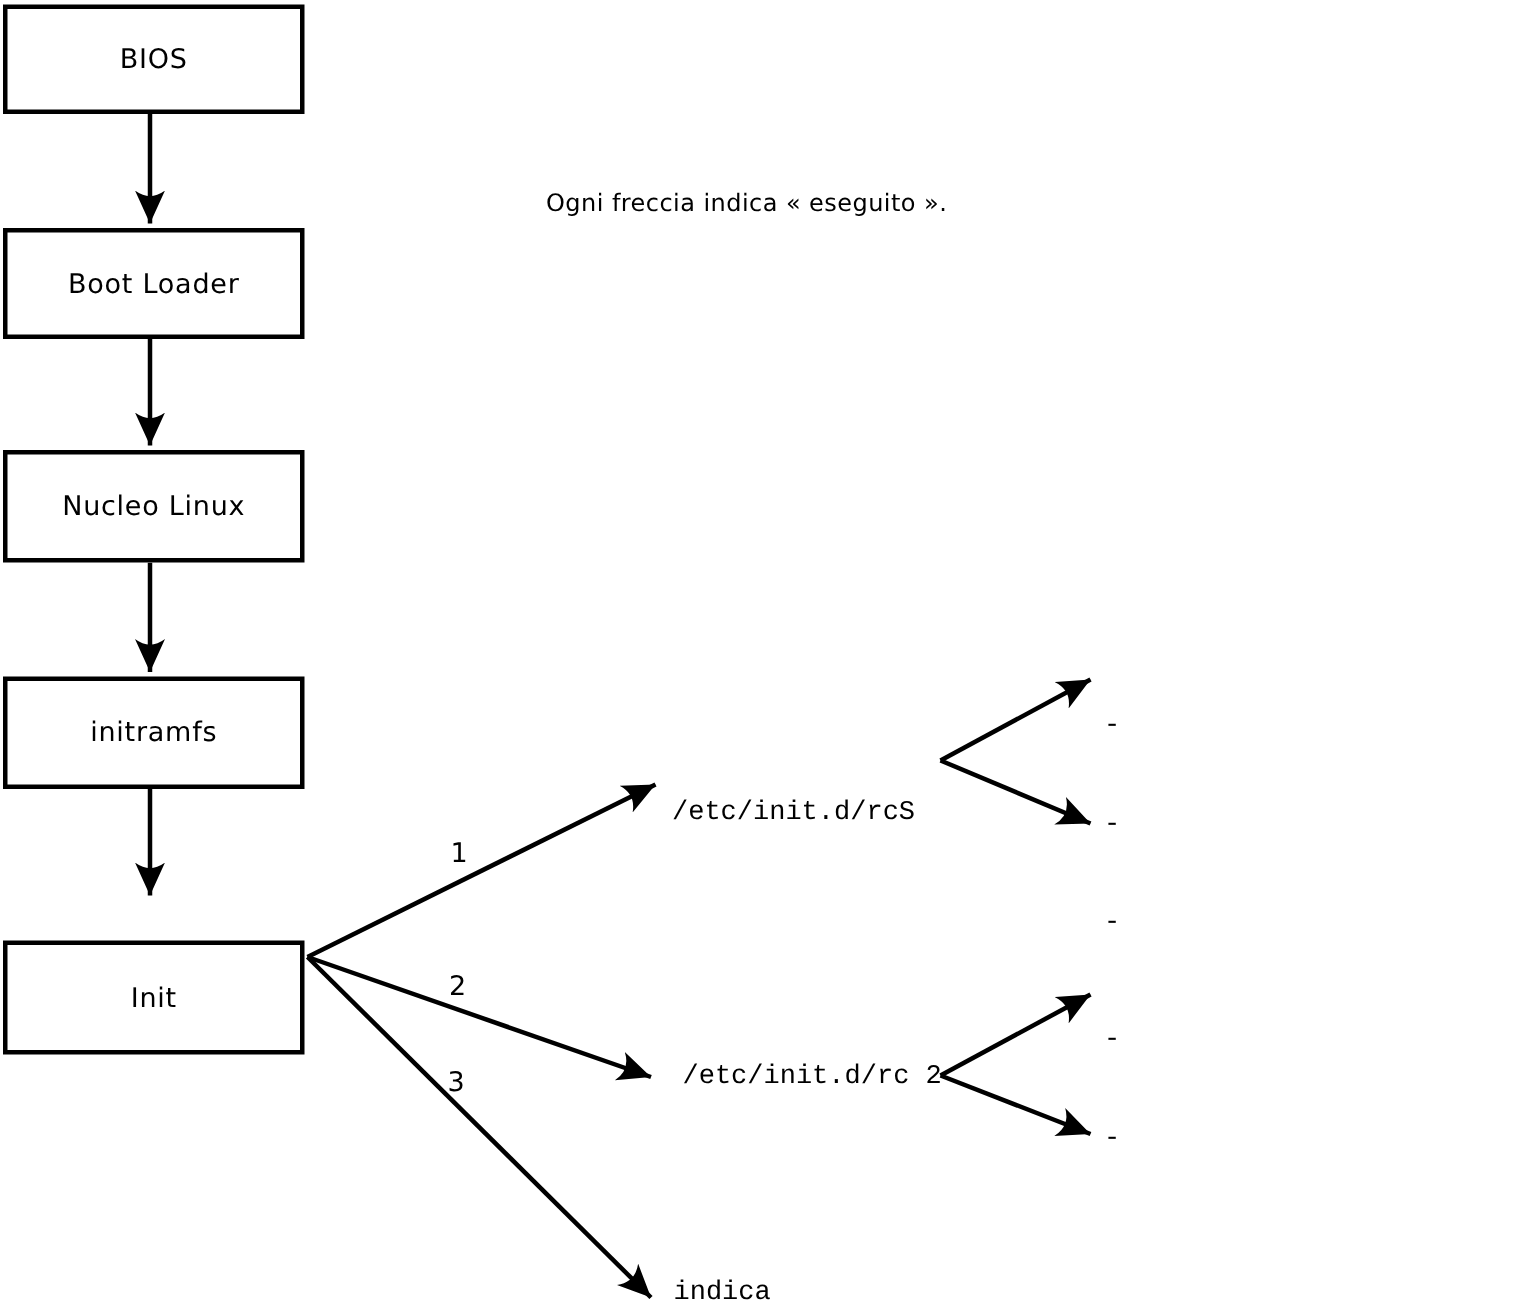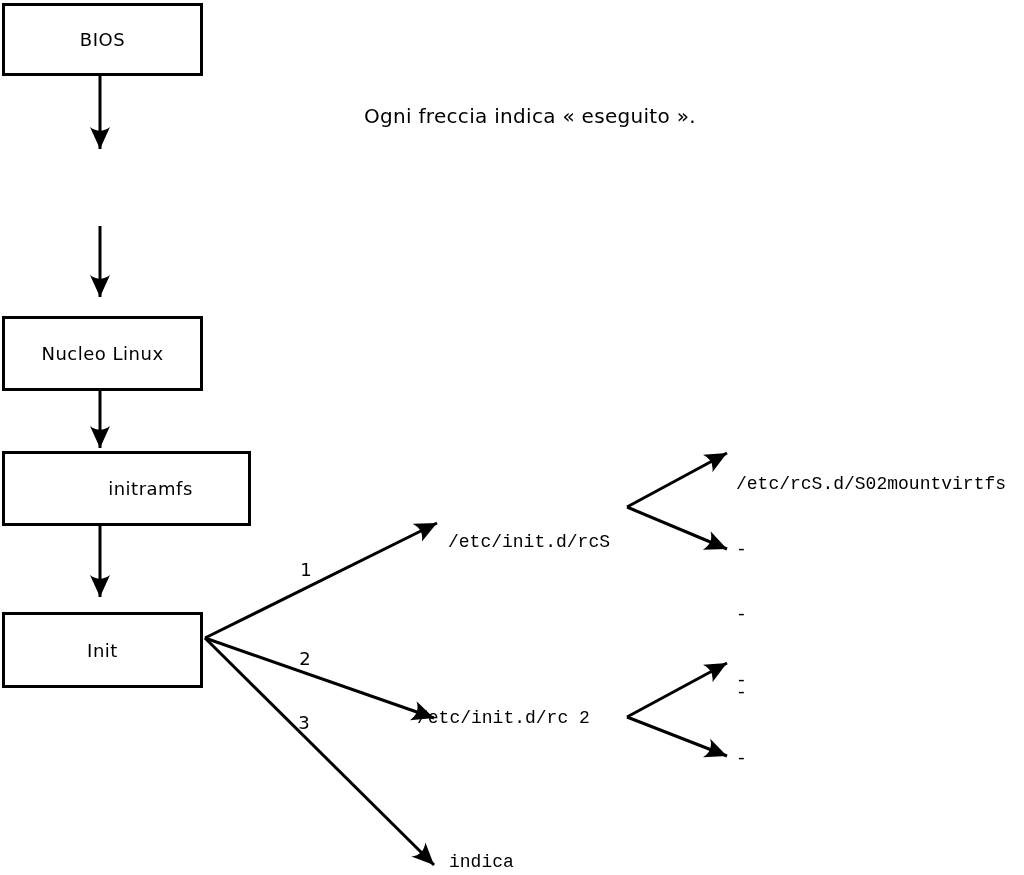--- a/index.html
+++ b/index.html
@@ -44,22 +44,23 @@
   .num-label {
     position: absolute;
     transform: translate(-50%, -50%);
     font-size: 18px;
   }
   .mono {
     font-family: "Liberation Mono", "DejaVu Sans Mono", monospace;
     font-size: 18px;
   }
   .note {
-    font-size: 20px;
+    font-size: 16px;
     letter-spacing: 0.3px;
+    margin-top: 19px;
   }
   .script-list {
     position: absolute;
     white-space: pre;
   }
   .script-list .line {
     display: block;
   }
   #rcs-list .line { line-height: 25.5px; }
   #rc2-list .line { line-height: 26.3px; }
@@ -90,40 +91,42 @@
 
     <line x1="627" y1="717" x2="727" y2="663" stroke="#000" stroke-width="3" marker-end="url(#ah)"></line>
     <line x1="627" y1="717" x2="727" y2="756" stroke="#000" stroke-width="3" marker-end="url(#ah)"></line>
   </svg>
 
   <span class="label-abs note" style="left:364px; top:116px;">Ogni freccia indica « eseguito ».</span>
 
   <div class="flowbox" style="top:3px;   height:67px;">
     <span>BIOS</span>
   </div>
-  <div class="flowbox" style="top:300px; height:69px;margin-top:16px;">
+  <div class="flowbox" style="top:152px; height:68px;">
+    <span>Boot Loader</span>
+  </div>
+  <div class="flowbox" style="top:300px; height:69px;">
     <span>Nucleo Linux</span>
   </div>
-  <div class="flowbox" style="top:451px; height:69px;padding-left:48px;">
+  <div class="flowbox" style="top:451px; height:69px;">
     <span>initramfs</span>
   </div>
-  <div class="flowbox" style="top:612px; height:70px;text-align:center;">
+  <div class="flowbox" style="top:627px; height:70px;text-align:center;">
     <span>Init</span>
   </div>
 
   <span class="num-label" style="left:306px; top:569px;">1</span>
   <span class="num-label" style="left:305px; top:658px;">2</span>
   <span class="num-label" style="left:304px; top:722px;">3</span>
 
   <span class="label-abs mono" style="left:448px; top:511px;margin-top:31px;">/etc/init.d/rcS</span>
-  <span class="label-abs mono" style="left:417px; top:718px;">/etc/init.d/rc 2</span>
+  <span class="label-abs mono" style="left:455px; top:718px;">/etc/init.d/rc 2</span>
   <span class="label-abs mono" style="left:449px; top:862px;">indica</span>
 
   <div id="rcs-list" class="script-list mono" style="left:736px; top:432px;">
-    <span class="line">/etc/rcS.d/S02mountvirtfs</span>
     <span class="line">-</span>
     <span class="line">-</span>
     <span class="line">-</span>
   </div>
 
   <div id="rc2-list" class="script-list mono" style="left:736px; top:640px;">
     <span class="line">-</span>
     <span class="line">-</span>
     
     

